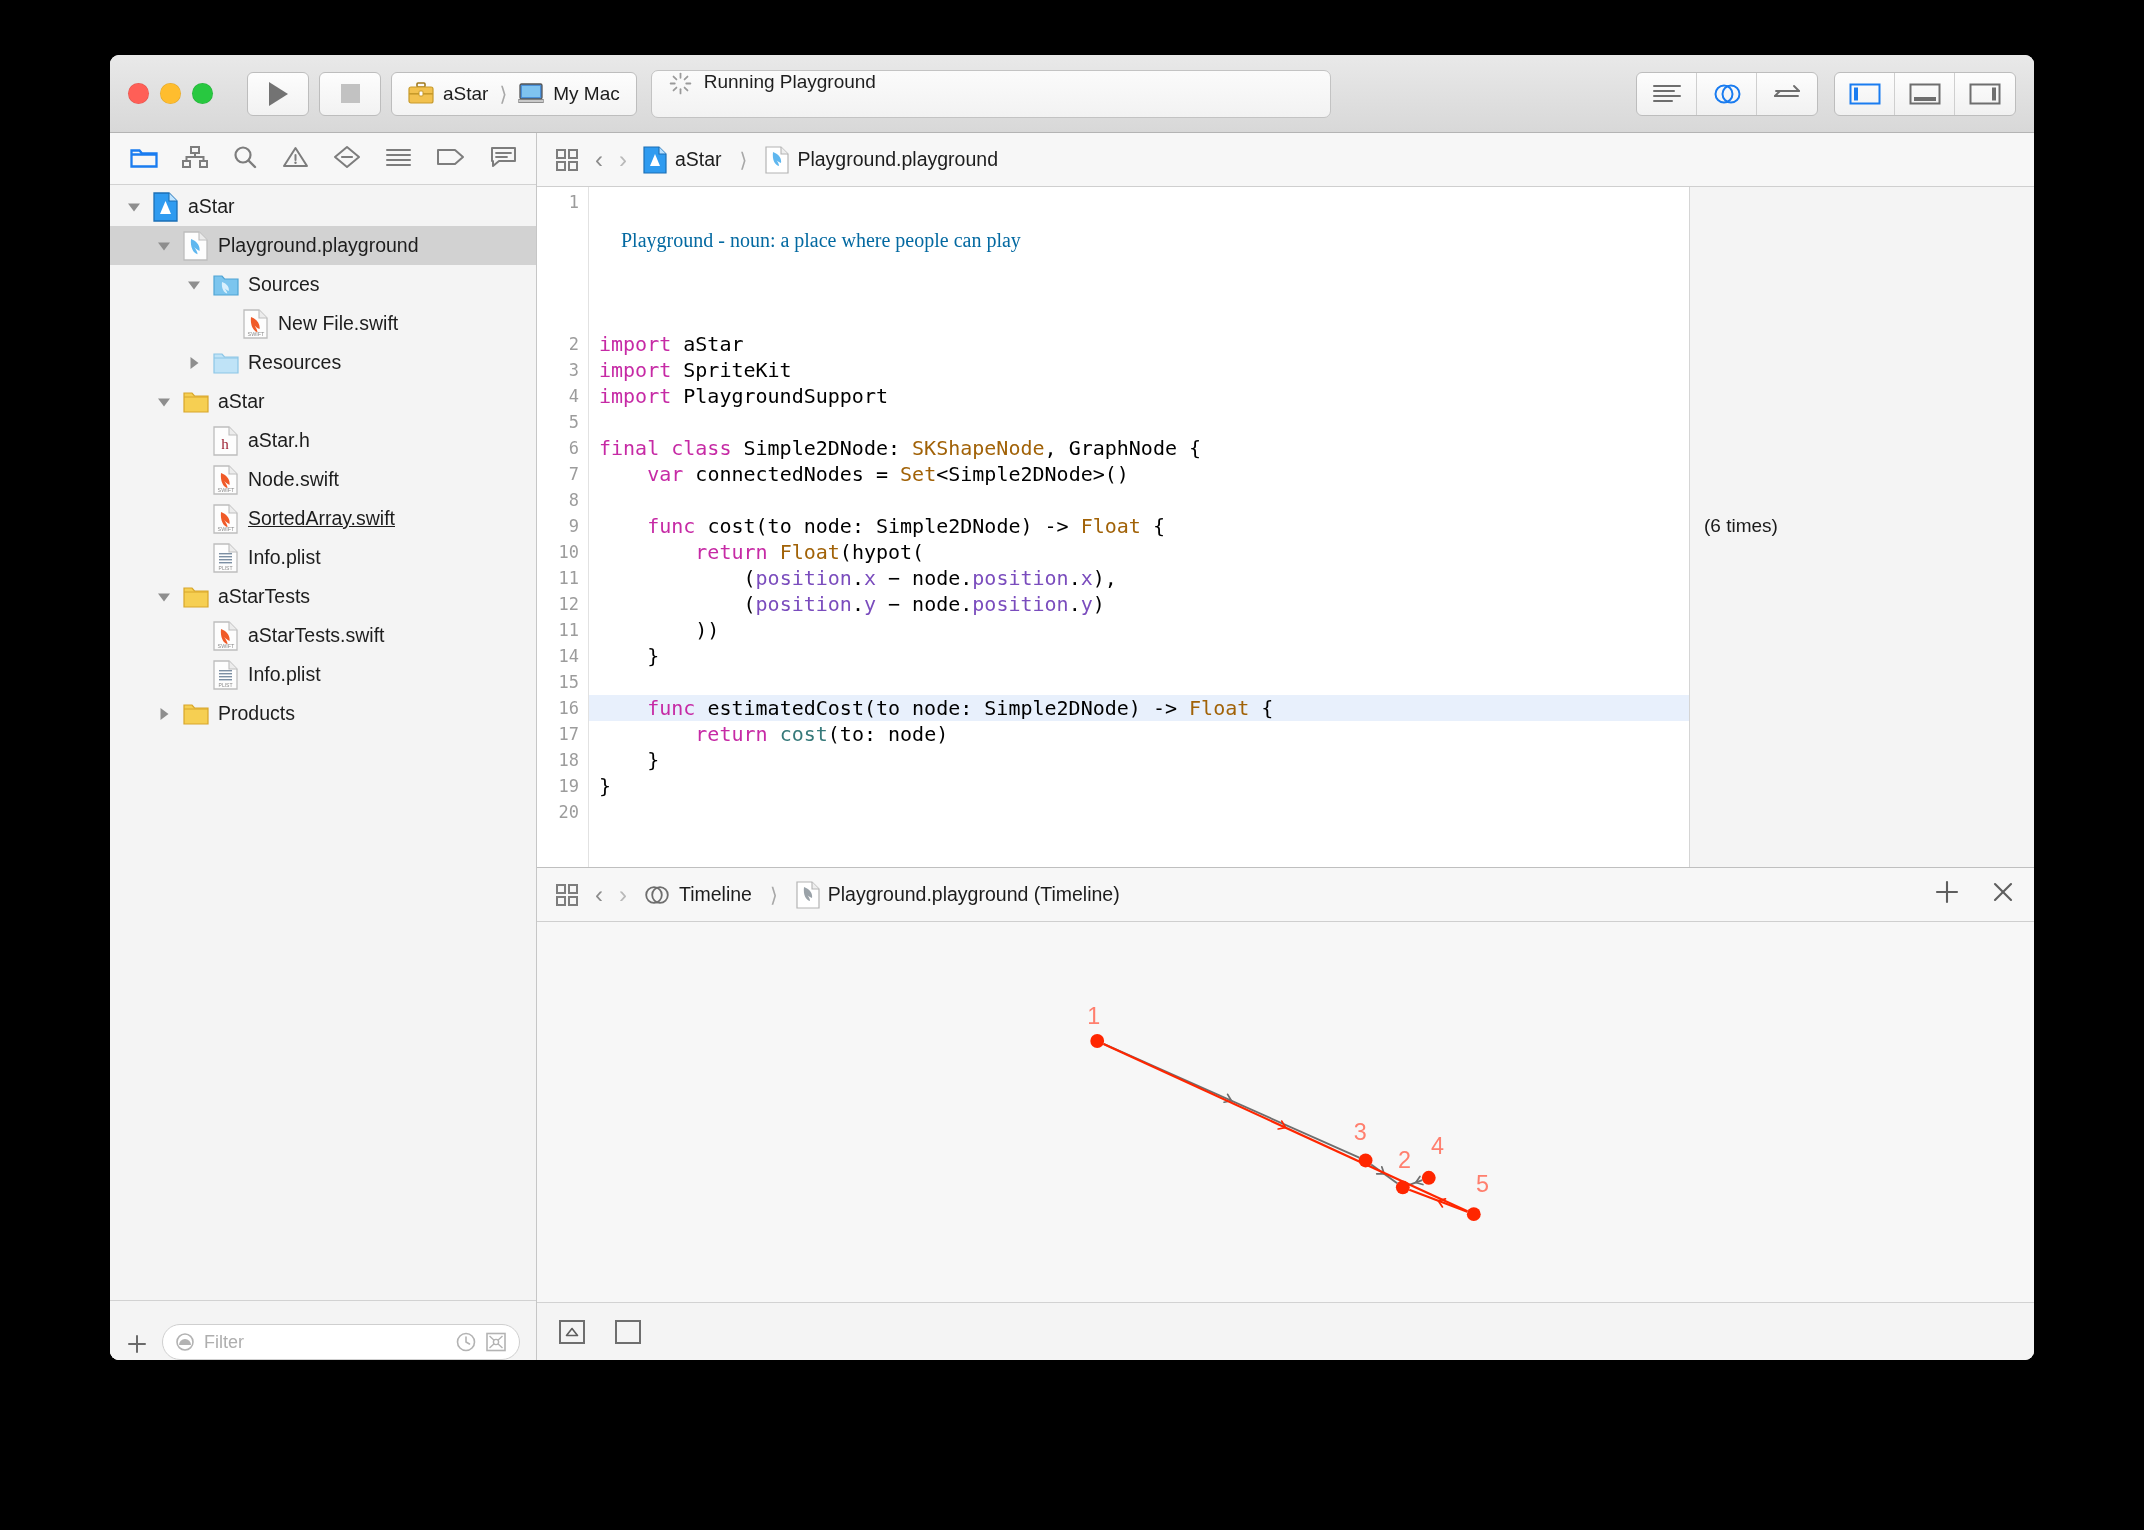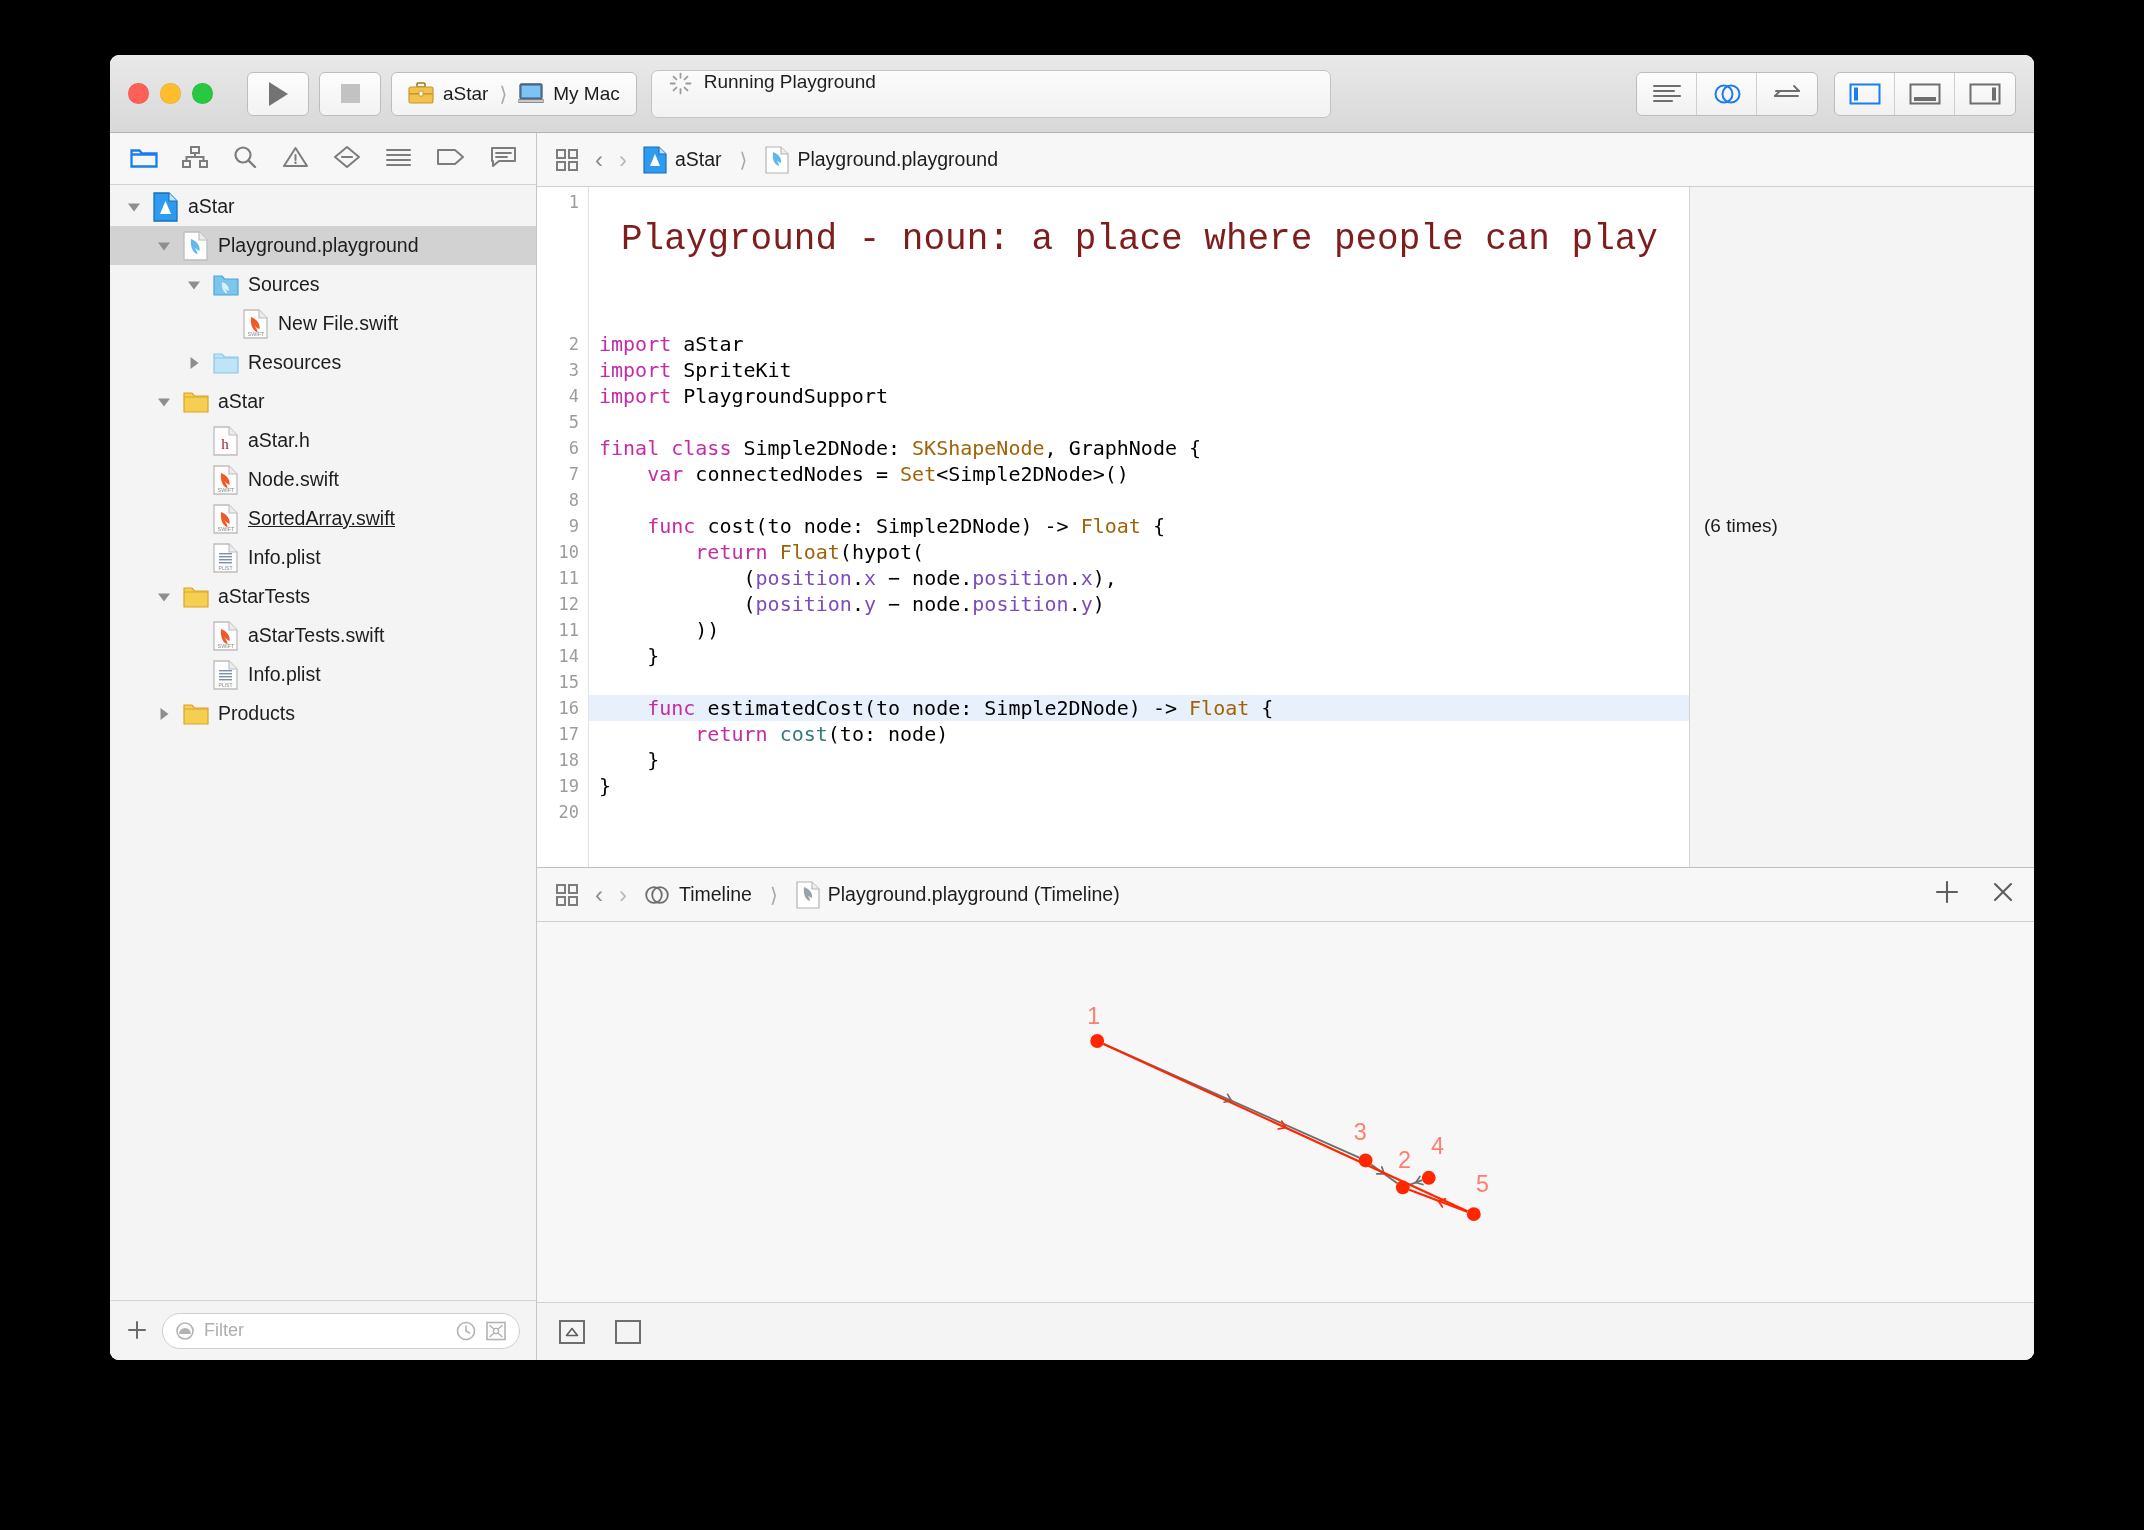--- a/index.html
+++ b/index.html
@@ -105,21 +105,21 @@
   }
   .row.selected { background: #d2d2d2; }
   .tw { width: 20px; flex: none; display: flex; align-items: center; justify-content: center; }
   .tw svg { display: block; }
   .ficon { width: 26px; height: 30px; flex: none; position: relative; }
 
   .nav-bottom {
     height: 60px; flex: none;
     border-top: 1px solid #d2d2d2;
     background: #f4f4f4;
-    display: flex; align-items: center; gap: 14px;
+    display: flex; align-items: flex-end; gap: 14px;
     padding: 0 16px;
   }
   .filter-field {
     flex: 1; height: 36px;
     background: #fff; border: 1px solid #cfcfcf; border-radius: 18px;
     display: flex; align-items: center; gap: 9px; padding: 0 12px;
     font-size: 18px; color: #aeaeae;
   }
 
   
@@ -148,22 +148,22 @@
   .gutter div.tall-1 { height: 142px; line-height: 26px; }
   .code {
     flex: 1; min-width: 0; overflow: hidden;
     font-family: "DejaVu Sans Mono", monospace;
     font-size: 20px; line-height: 26px;
     color: #000; padding-top: 2px;
     position: relative;
   }
   .markup-line {
     height: 142px;
-    font-family: Liberation Mono, monospace;
-    font-size: 36px; color: #7f1d1d;
+    font-family: Liberation Serif, serif;
+    font-size: 20px; color: #0369a1;
     padding-left: 32px; padding-top: 38px;
   }
   .cline { height: 26px; padding-left: 10px; white-space: pre; }
   .cline.hl { background: #e8f0fc; }
   .kw   { color: #c62aa5; }
   .typ  { color: #a16207; }
   .utyp { color: #000000; }
   .prop { color: #7a4cbd; }
   .meth { color: #36797a; }
 

